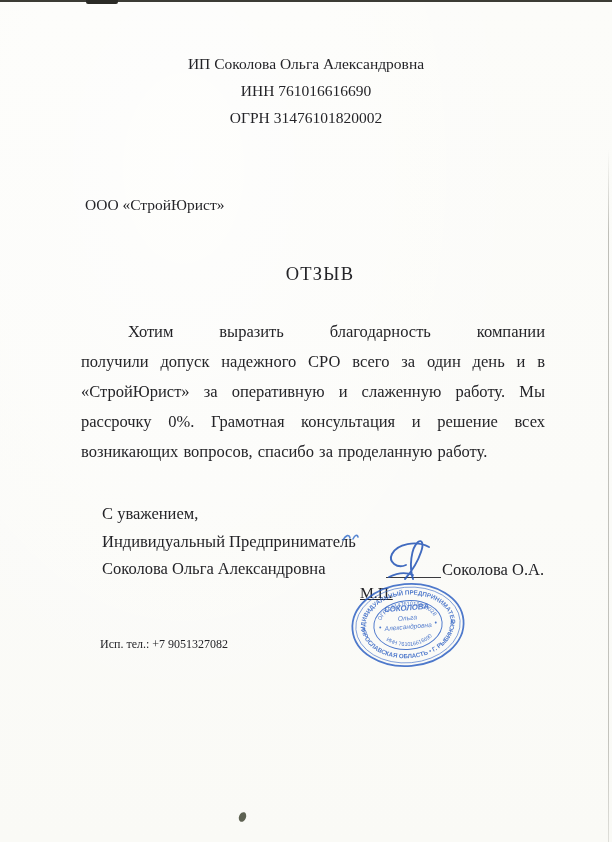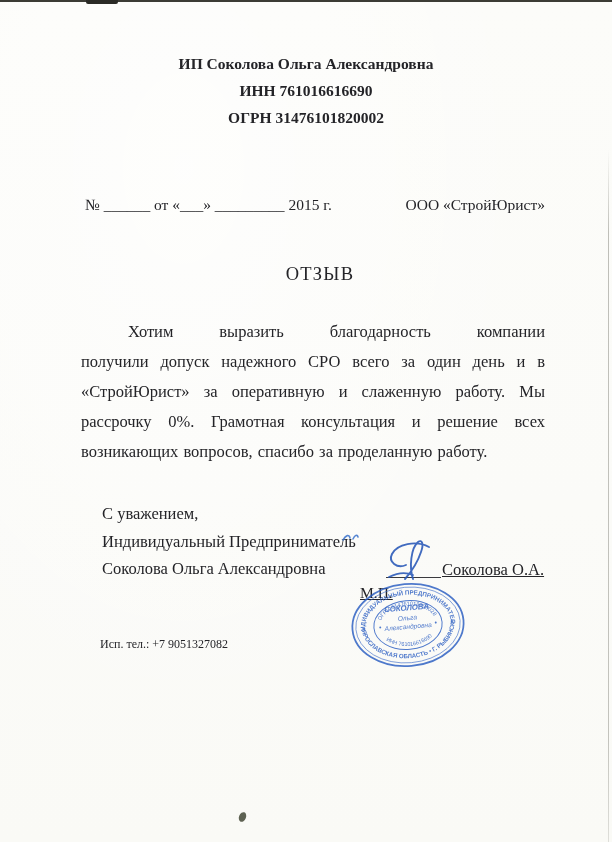--- a/index.html
+++ b/index.html
@@ -18,34 +18,34 @@
       linear-gradient(180deg,#fcfcf9 0%, #fbfbf8 60%, #fafaf6 100%);
   }
   
   .scan-top{position:absolute;left:0;top:0;width:612px;height:2.2px;background:#3c3c35;}
   .scan-top-smudge{position:absolute;left:86px;top:0;width:32px;height:3.6px;background:#2b2b26;border-radius:0 0 2px 2px;}
   .scan-right{position:absolute;left:607.5px;top:150px;bottom:0;width:1.6px;background:linear-gradient(180deg,rgba(140,140,132,0),rgba(140,140,132,.55) 12%,rgba(140,140,132,.5) 85%,rgba(140,140,132,.25));}
   .ink-speck{position:absolute;left:239px;top:812px;width:7px;height:10px;background:#4c5140;border-radius:50%;transform:rotate(22deg);opacity:.9;}
 
   
   .letterhead{position:absolute;left:0;right:0;top:50px;text-align:center;font-size:15.5px;line-height:27px;}
-  .letterhead div{white-space:nowrap;font-weight:bold;}
+  .letterhead div{white-space:nowrap;}
 
   .refline{position:absolute;left:85px;right:67px;top:196px;display:flex;justify-content:space-between;font-size:15.5px;white-space:nowrap;}
 
   .doc-title{position:absolute;left:28px;right:0;top:264px;text-align:center;font-size:18.5px;letter-spacing:1.2px;}
 
   .body-text{position:absolute;left:81px;width:464px;top:317px;font-size:16.5px;line-height:30px;word-spacing:1px;}
   .jline{text-align:justify;text-align-last:justify;font-family:Liberation Serif, serif;}
   .jline.first{text-indent:47px;}
   .jline.last{text-align:right;text-align-last:left;}
 
   .closing{position:absolute;left:102px;top:500px;font-size:16.5px;line-height:27.5px;}
 
-  .signer-name{position:absolute;left:442px;top:560px;font-size:16.5px;white-space:nowrap;text-decoration:underline;}
+  .signer-name{position:absolute;left:442px;top:560px;font-size:16.5px;white-space:nowrap;}
   .sig-line{position:absolute;left:386px;top:577px;width:55px;border-top:1.3px solid #3a3a3e;}
   .mp-label{position:absolute;left:360px;top:584px;font-size:15.5px;text-decoration:underline;}
 
   .footer-phone{position:absolute;left:100px;top:637px;font-size:12px;}
 
   
   .signature-svg{position:absolute;left:376px;top:538px;width:64px;height:46px;opacity:.88;}
   .ink-mark-svg{position:absolute;left:341px;top:531px;width:18px;height:12px;opacity:.85;}
   .stamp-svg{position:absolute;left:349px;top:582px;width:118px;height:86px;transform:rotate(-5deg);opacity:.83;}
   .stamp-svg text{font-family:"Liberation Sans", sans-serif;}
@@ -60,21 +60,20 @@
   <div class="scan-right"></div>
   <div class="ink-speck"></div>
 
   <div class="letterhead">
     <div>ИП Соколова Ольга Александровна</div>
     <div>ИНН 761016616690</div>
     <div>ОГРН 31476101820002</div>
   </div>
 
   <div class="refline">
-    <span>№ ______ от «___» _________ 2015 г.</span>
     <span>ООО «СтройЮрист»</span>
   </div>
 
   <div class="doc-title">ОТЗЫВ</div>
 
   <div class="body-text">
     <div class="jline first">Хотим выразить благодарность компании</div>
     <div class="jline">получили допуск надежного СРО всего за один день и в</div>
     <div class="jline">«СтройЮрист» за оперативную и слаженную работу. Мы</div>
     <div class="jline">рассрочку 0%. Грамотная консультация и решение всех</div>

